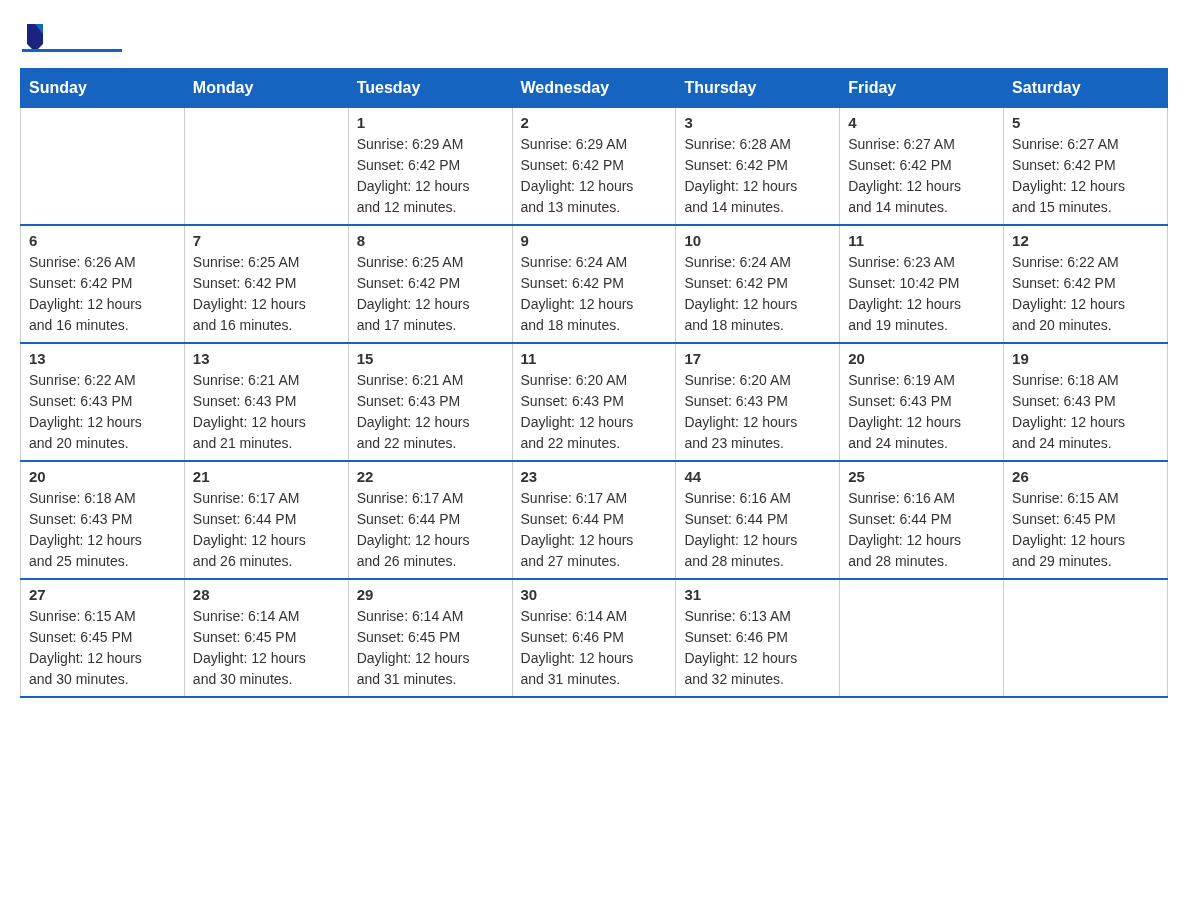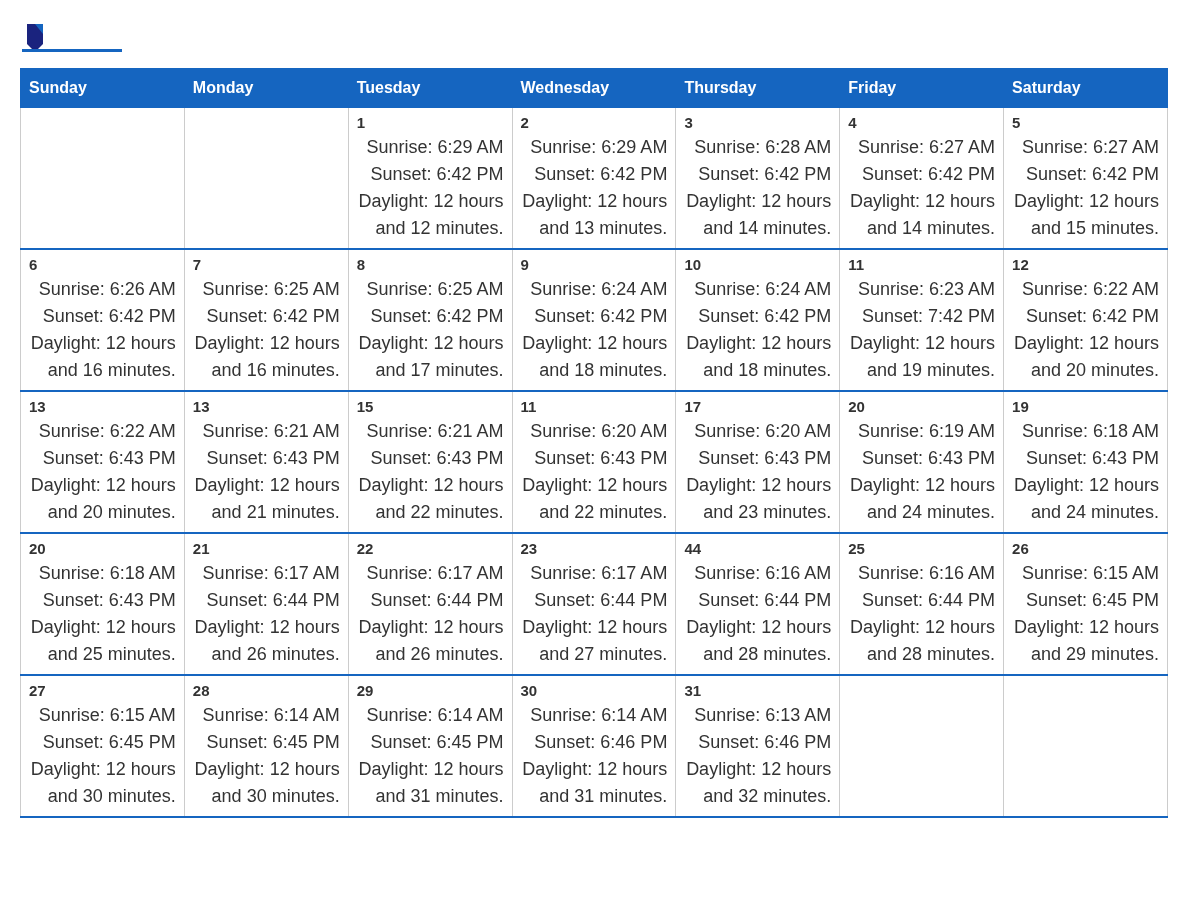--- a/index.html
+++ b/index.html
@@ -62,24 +62,23 @@
       border-bottom: 2px solid #1565c0;
     }
     .day-number {
       font-size: 15px;
       font-weight: bold;
       color: #333;
       display: block;
       margin-bottom: 3px;
     }
     .day-info {
-      font-size: 18px;
+      font-size: 14px;
       color: #333;
       line-height: 1.5;
-      text-align: right;
     }
     .empty-cell {
       background: #fff;
     }
     .logo-wrapper {
       display: flex;
       align-items: center;
       gap: 0;
     }
     .logo-general {
@@ -195,21 +194,21 @@
         <td>
           <span class="day-number">10</span>
           <div class="day-info" style="white-space: pre-line;">Sunrise: 6:24 AM
 Sunset: 6:42 PM
 Daylight: 12 hours
 and 18 minutes.</div>
         </td>
         <td>
           <span class="day-number">11</span>
           <div class="day-info" style="white-space: pre-line;">Sunrise: 6:23 AM
-Sunset: 7:42 PM
+Sunset: 10:42 PM
 Daylight: 12 hours
 and 19 minutes.</div>
         </td>
         <td>
           <span class="day-number">12</span>
           <div class="day-info" style="white-space: pre-line;">Sunrise: 6:22 AM
 Sunset: 6:42 PM
 Daylight: 12 hours
 and 20 minutes.</div>
         </td>

